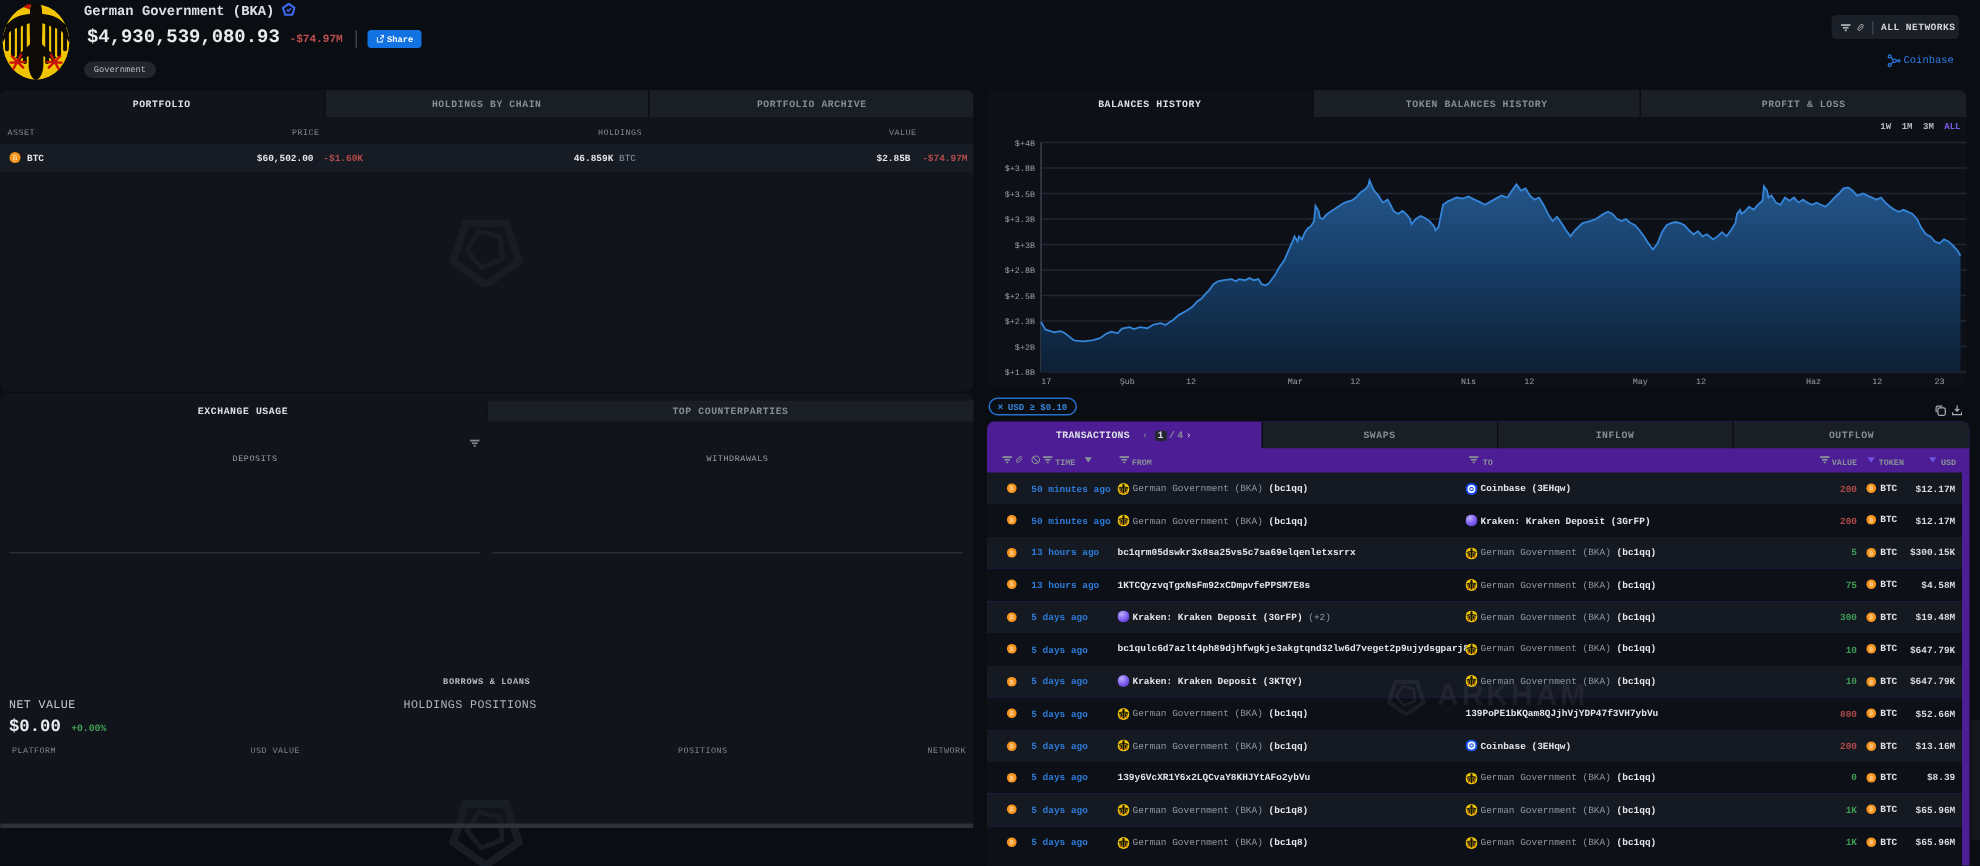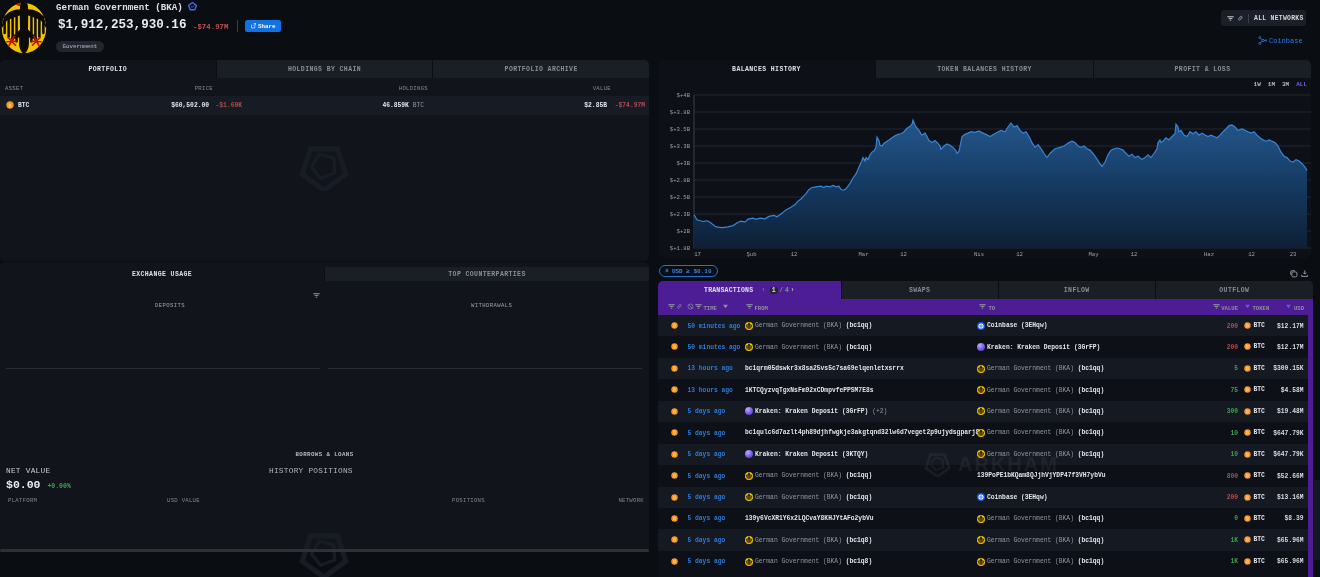--- a/index.html
+++ b/index.html
@@ -40,21 +40,21 @@
         <path d="M7,37.5 L15,45.5 M13.5,36.5 L8,46.5 M6,42 L16,41.5"></path>
         <path d="M41,37.5 L33,45.5 M34.5,36.5 L40,46.5 M42,42 L32,41.5"></path>
       </g>
     </svg></div>
 <div class="abs" style="left:56px;top:2px;font-size:9.2px;font-weight:bold;color:#dce0e5;">German Government (BKA)
 <svg width="9" height="9" viewBox="0 0 10 10" style="vertical-align:-1px">
       <path d="M5,0.6 L9.3,3.7 L7.6,8.7 L2.4,8.7 L0.7,3.7 Z" fill="none" stroke="#3e68f0" stroke-width="1.6"></path>
       <path d="M3.5,4.9 L4.7,6 L6.7,3.9" stroke="#3e68f0" stroke-width="1.1" fill="none"></path>
     </svg>
 </div>
-<div class="abs" style="left:58px;top:18px;font-size:12.6px;font-weight:bold;color:#e9ebee;letter-spacing:0px;">$1,912,253,930.16</div>
+<div class="abs" style="left:58px;top:18px;font-size:12.6px;font-weight:bold;color:#e9ebee;letter-spacing:0px;">$4,930,539,080.93</div>
 <div class="abs" style="left:193px;top:22.5px;font-size:7.4px;font-weight:bold;color:#c24f4f;">-$74.97M</div>
 <div class="abs" style="left:237px;top:20px;width:1px;height:12px;background:#3a404a;"></div>
 <div class="abs" style="left:245px;top:20px;width:36px;height:12px;background:#1372e2;border-radius:2.5px;display:flex;align-items:center;justify-content:center;gap:2px;">
 <svg width="5.5" height="5.5" viewBox="0 0 10 10">
       <path d="M1,3 v6 h6 v-3 M5,1 h4 v4 M9,1 L4.5,5.5" stroke="#eaf2fe" stroke-width="1.3" fill="none"></path>
     </svg>
 <span style="font-size:5.8px;font-weight:bold;color:#fff;">Share</span>
   </div>
 <div class="abs" style="left:56px;top:41px;height:11px;padding:0 6.5px;background:#23262e;border-radius:6px;display:flex;align-items:center;">
 <span style="font-size:5.8px;color:#b9bec5;">Government</span>
@@ -107,21 +107,21 @@
       </svg></div>
   <div class="abs" style="left:155px;top:40px;font-size:5.6px;color:#9aa1a8;letter-spacing:0.4px;">DEPOSITS</div>
   <div class="abs" style="left:471px;top:40px;font-size:5.6px;color:#9aa1a8;letter-spacing:0.4px;">WITHDRAWALS</div>
   <div class="abs" style="left:6px;top:106px;width:314px;height:1px;background:#272c35;"></div>
   <div class="abs" style="left:328px;top:106px;width:314px;height:1px;background:#272c35;"></div>
 </div>
 
 <div class="panel" style="left:0;top:444px;width:649px;height:108px;border-radius:5px 5px 0 0;padding-left:41px;">
   <div class="abs" style="left:0;right:0;top:7px;text-align:center;font-size:5.8px;font-weight:bold;color:#b5bbc2;letter-spacing:0.4px;">BORROWS &amp; LOANS</div>
   <div class="abs" style="left:6px;top:23px;font-size:7.8px;color:#c6cbd1;letter-spacing:0.25px;">NET VALUE</div>
-  <div class="abs" style="left:269px;top:23px;font-size:7.8px;color:#aeb4bb;letter-spacing:0.25px;">HISTORY POSITIONS</div>
+  <div class="abs" style="left:269px;top:23px;font-size:7.8px;color:#aeb4bb;letter-spacing:0.25px;">HOLDINGS POSITIONS</div>
   <div class="abs" style="left:6px;top:34px;font-size:11.5px;font-weight:bold;color:#e9ebee;">$0.00 <span style="font-size:6.5px;color:#41a055;">+0.00%</span></div>
   <div class="abs" style="left:0;top:53px;right:0;height:10px;font-size:5.6px;color:#7f868e;letter-spacing:0.3px;">
     <span class="abs" style="left:8px;">PLATFORM</span>
     <span class="abs" style="left:167px;">USD VALUE</span>
     <span class="abs" style="left:452px;">POSITIONS</span>
     <span class="abs" style="right:5px;">NETWORK</span>
   </div>
   <div class="abs" style="left:299px;top:87px;"><svg viewBox="0 0 100 100" width="50" height="47" style="">
         <g stroke="#181c24" fill="none">
 <path d="M50,98 L3.5,64.5 L21.5,10.5 L78.5,10.5 L96.5,64.5 Z" stroke-width="11"></path>

